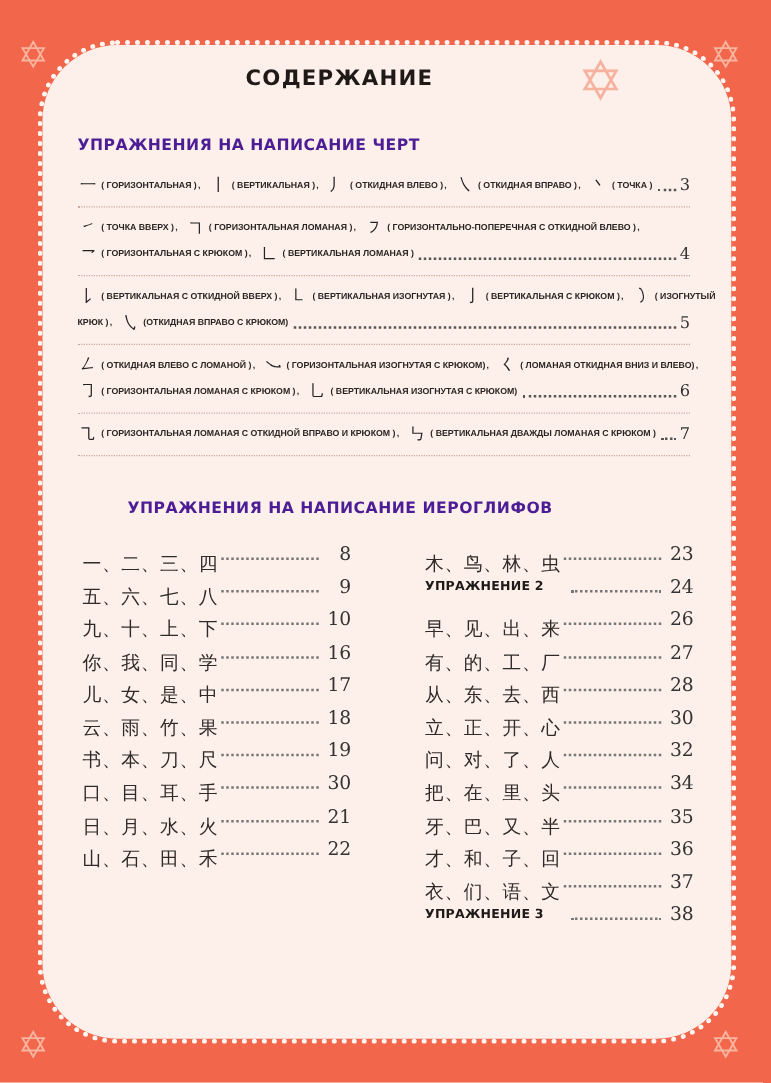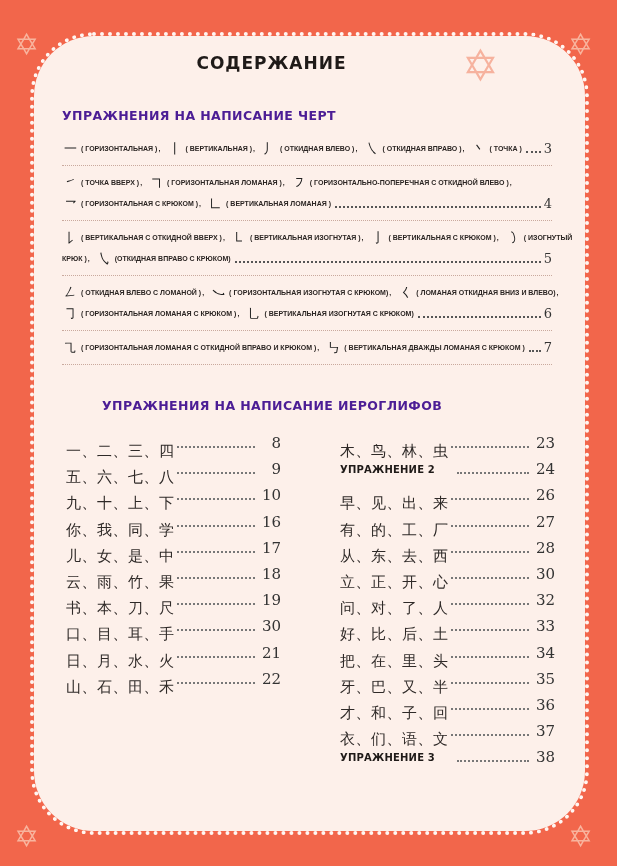--- a/index.html
+++ b/index.html
@@ -266,25 +266,20 @@
       <span class="chars">立、正、开、心</span>
       <span class="dots"></span>
       <span class="num">30</span>
     </div>
     <div class="row">
       <span class="chars">问、对、了、人</span>
       <span class="dots"></span>
       <span class="num">32</span>
     </div>
     <div class="row">
-      <span class="chars">好、比、后、土</span>
-      <span class="dots"></span>
-      <span class="num">33</span>
-    </div>
-    <div class="row">
       <span class="chars">把、在、里、头</span>
       <span class="dots"></span>
       <span class="num">34</span>
     </div>
     <div class="row">
       <span class="chars">牙、巴、又、半</span>
       <span class="dots"></span>
       <span class="num">35</span>
     </div>
     <div class="row">

